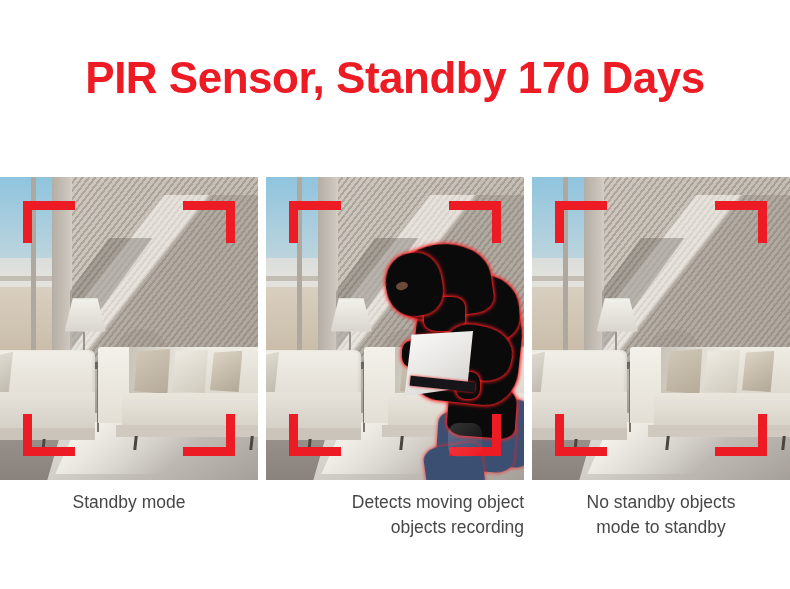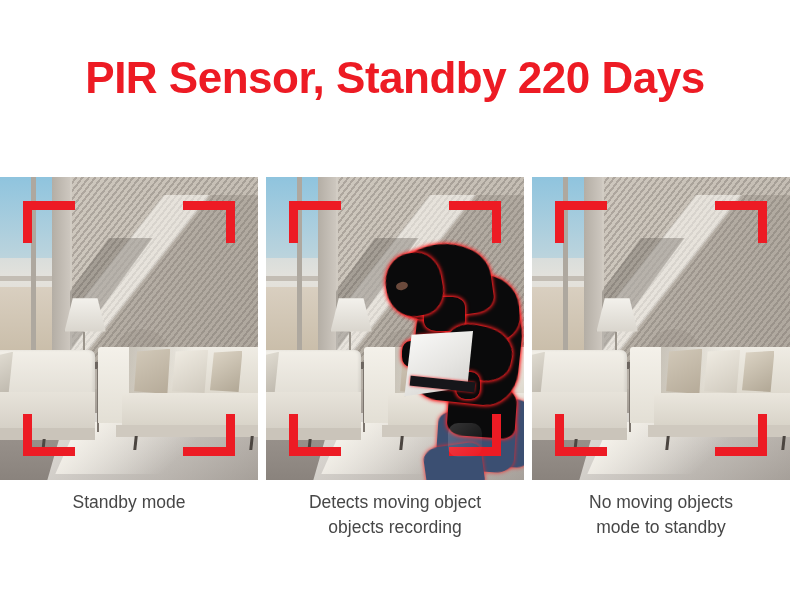--- a/index.html
+++ b/index.html
@@ -202,30 +202,30 @@
   .bk-bl .v{left:0;bottom:0;height:42px;}
   .bk-br{right:23px;bottom:24px;width:52px;height:42px;}
   .bk-br .h{right:0;bottom:0;width:52px;}
   .bk-br .v{right:0;bottom:0;height:42px;}
 
   
   .captions{position:absolute;left:0;top:490px;width:634px;height:70px;}
   .cap{position:absolute;top:0;width:258px;text-align:center;
     font-size:17.5px;color:#474747;line-height:25px;}
   .cap.c1{left:0px;}
-  .cap.c2{left:266px;}
+  .cap.c2{left:266px;text-align:right;}
   .cap.c3{left:532px;}
   .cap .l2{display:block;}
 </style>
 </head>
 <body>
 
 <div class="page">
 
-  <div class="title">PIR Sensor, Standby 220 Days</div>
+  <div class="title">PIR Sensor, Standby 170 Days</div>
 
   <div class="strip">
 
     <div class="panel p1">
       <div class="scene">
         <div class="wall"></div>
         <div class="blinds"></div>
         <div class="sunwedge"></div>
         <div class="shadowbar"></div>
         <div class="window">
@@ -436,18 +436,18 @@
   <div class="captions">
     <div class="cap c1">
       <span>Standby mode</span>
       <span class="l2"></span>
     </div>
     <div class="cap c2">
       <span>Detects moving object</span>
       <span class="l2">objects recording</span>
     </div>
     <div class="cap c3">
-      <span>No moving objects</span>
+      <span>No standby objects</span>
       <span class="l2">mode to standby</span>
     </div>
   </div>
 
 </div>
 
 </body></html>

